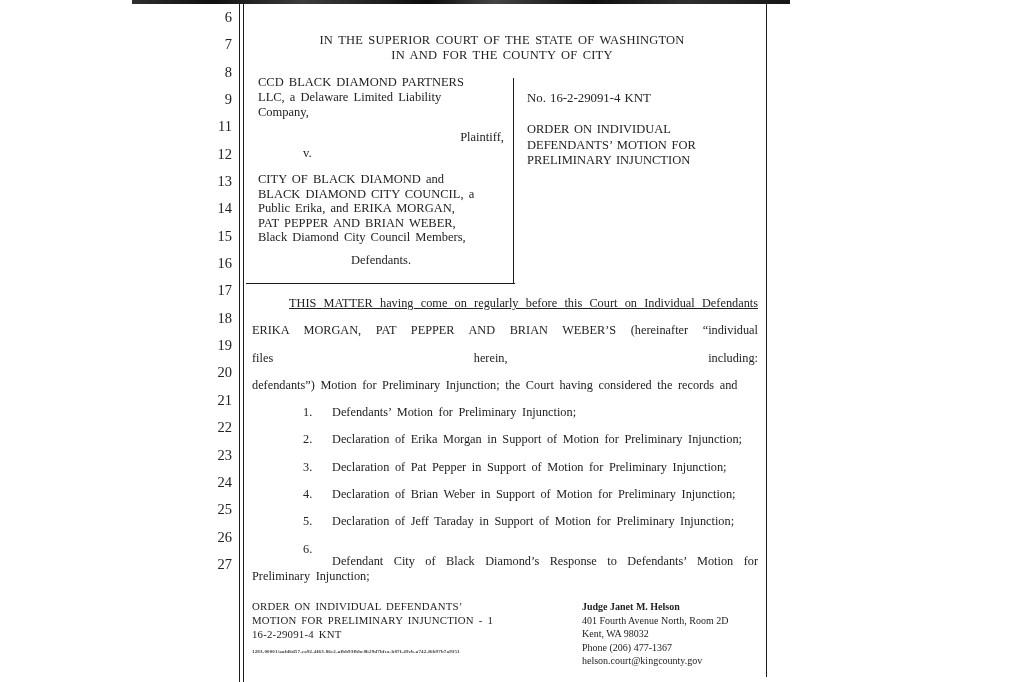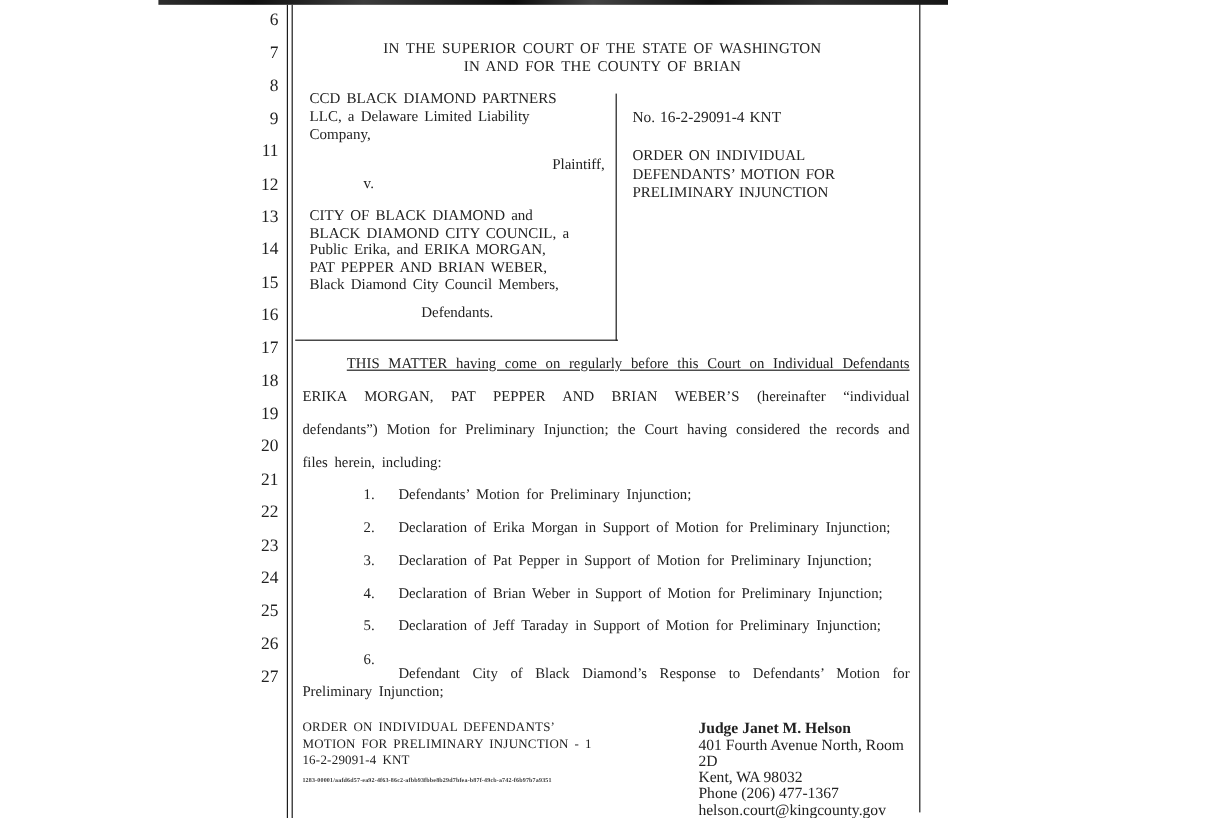--- a/index.html
+++ b/index.html
@@ -55,21 +55,21 @@
   .list .txt { position:absolute; left:80px; top:0; line-height:27.35px; word-spacing:2.5px; white-space:nowrap; }
   .list .txt-justify {
     position:absolute; left:80px; right:0; top:12px; line-height:27.35px;
     text-align:justify; text-align-last:justify; white-space:normal;
   }
   .list .cont { position:absolute; left:0; top:0; line-height:27.35px; word-spacing:2.5px; }
 
   
   .footer-left { position:absolute; left:252px; top:600px; width:300px; font-size:10.8px; line-height:13.9px; word-spacing:2px; letter-spacing:0.2px; }
   .doc-id { margin-top:3px; font-size:5px; letter-spacing:0.15px; color:#3a3a3a; font-weight:bold; }
-  .footer-right { position:absolute; left:582px; top:600px; width:190px; font-size:13px; line-height:13.5px; }
+  .footer-right { position:absolute; left:582px; top:600px; width:190px; font-size:10px; line-height:13.5px; }
   .judge-name { font-weight:bold; }
 </style>
 </head>
 <body>
 
 <div class="stage">
 
   <div class="scan-edge"></div>
   <div class="rule-left"></div>
   <div class="rule-right"></div>
@@ -94,21 +94,21 @@
       <div class="lineno">22</div>
       <div class="lineno">23</div>
       <div class="lineno">24</div>
       <div class="lineno">25</div>
       <div class="lineno">26</div>
       <div class="lineno">27</div>
     </div>
 
   <div class="header">
     <div>IN THE SUPERIOR COURT OF THE STATE OF WASHINGTON</div>
-    <div>IN AND FOR THE COUNTY OF BRIAN</div>
+    <div>IN AND FOR THE COUNTY OF CITY</div>
   </div>
 
   <div class="cap-plaintiff">
 
   <div>CCD BLACK DIAMOND PARTNERS</div>
       <div>LLC, a Delaware Limited Liability</div>
       <div>Company,</div>
     </div>
   <div class="cap-plaintiff-label">Plaintiff,</div>
   <div class="cap-versus">v.</div>
@@ -129,22 +129,22 @@
 
   <div>ORDER ON INDIVIDUAL</div>
       <div>DEFENDANTS’ MOTION FOR</div>
       <div>PRELIMINARY INJUNCTION</div>
     </div>
 
   <div class="body-para">
 
   <div class="pline">THIS MATTER having come on regularly before this Court on Individual Defendants</div>
       <div class="pline">ERIKA MORGAN, PAT PEPPER AND BRIAN WEBER’S (hereinafter “individual</div>
+      <div class="pline">files herein, including:</div>
       <div class="pline">defendants”) Motion for Preliminary Injunction; the Court having considered the records and</div>
-      <div class="pline">files herein, including:</div>
     </div>
 
   <div class="list">
     <div>
 
         <div class="row">
           <span class="num">1.</span>
           <span class="txt">Defendants’ Motion for Preliminary Injunction;</span>
         </div>
 

